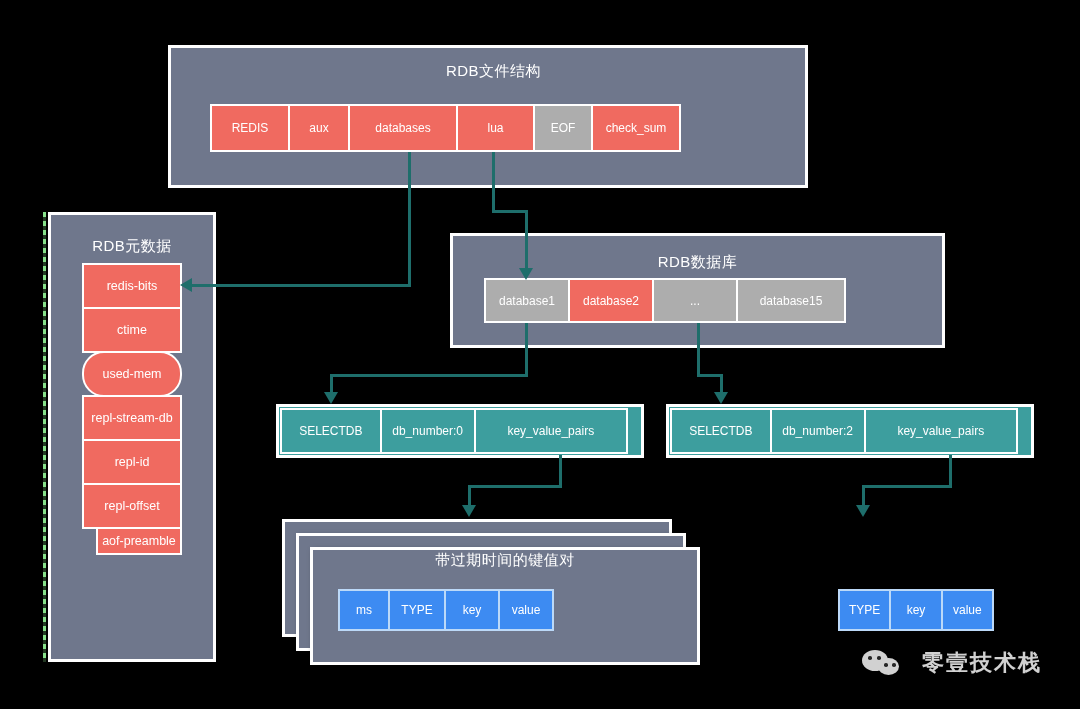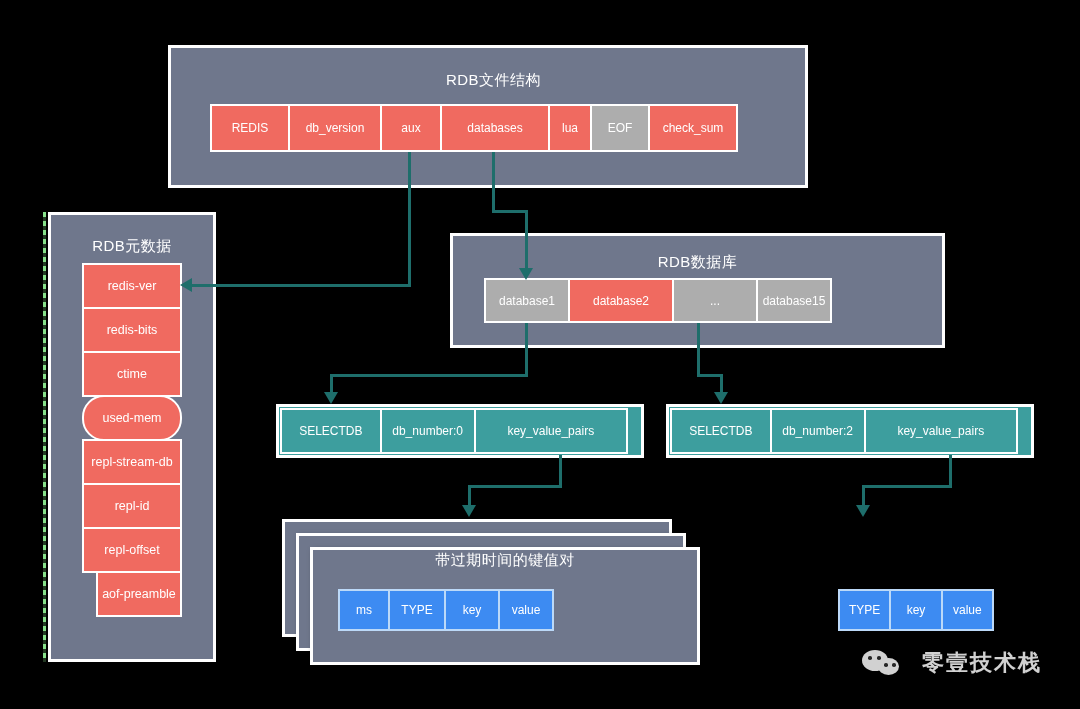--- a/index.html
+++ b/index.html
@@ -149,56 +149,54 @@
     background: #2b2b2b;
     border-radius: 50%;
   }
 </style>
 </head>
 <body>
 
 <div id="canvas">
 
   <div class="panel" style="left:168px; top:45px; width:640px; height:143px;">
-    <div class="panel-title" style="top:23px;padding-left:11px;">RDB文件结构</div>
+    <div class="panel-title" style="top:14px;padding-left:11px;">RDB文件结构</div>
   </div>
   <div class="cellrow" style="left:210px; top:104px; width:556px; height:48px;">
     <div class="cell red" style="width:80px;">REDIS</div>
-    <div class="cell red" style="width:94px;">db_version</div>
     <div class="cell red" style="width:62px;">aux</div>
     <div class="cell red" style="width:110px;">databases</div>
-    <div class="cell red" style="width:44px;">lua</div>
+    <div class="cell red" style="width:79px;">lua</div>
     <div class="cell gray" style="width:60px;">EOF</div>
     <div class="cell red" style="width:90px;">check_sum</div>
   </div>
 
   <div class="selbar" style="left:43px; top:212px; height:450px;"></div>
 
   <div class="panel" style="left:48px; top:212px; width:168px; height:450px;">
     <div class="panel-title" style="top:22px;">RDB元数据</div>
   </div>
   <div class="vstack" style="left:82px; top:263px; width:100px;">
-    <div class="vcell" style="height:46px;">redis-ver</div>
     <div class="vcell" style="height:46px;">redis-bits</div>
     <div class="vcell" style="height:46px;">ctime</div>
     <div class="vcell" style="height:46px;border-radius:22px;">used-mem</div>
     <div class="vcell" style="height:46px;">repl-stream-db</div>
     <div class="vcell" style="height:46px;">repl-id</div>
     <div class="vcell" style="height:46px;">repl-offset</div>
-    <div class="vcell" style="height:46px;margin-left:14px;">aof-preamble</div>
+    <div class="vcell" style="height:28px;margin-left:14px;">aof-preamble</div>
   </div>
 
   <div class="panel" style="left:450px; top:233px; width:495px; height:115px;">
     <div class="panel-title" style="top:17px;">RDB数据库</div>
   </div>
   <div class="cellrow" style="left:484px; top:278px; width:428px; height:45px;">
     <div class="cell gray" style="width:86px;">database1</div>
-    <div class="cell red" style="width:106px;">database2</div>
+    <div class="cell red" style="width:86px;">database2</div>
     <div class="cell gray" style="width:86px;">...</div>
-    <div class="cell gray" style="width:76px;">database15</div>
+    <div class="cell gray" style="width:110px;">database15</div>
   </div>
 
   <div class="panel" style="left:276px; top:404px; width:368px; height:54px; background:#3d9e9e; border-color:#ffffff;"></div>
   <div class="cellrow" style="left:280px; top:408px; width:360px; height:46px;">
     <div class="cell teal" style="width:104px;">SELECTDB</div>
     <div class="cell teal" style="width:98px;">db_number:0</div>
     <div class="cell teal" style="width:158px;">key_value_pairs</div>
   </div>
 
   <div class="panel" style="left:666px; top:404px; width:368px; height:54px; background:#3d9e9e; border-color:#ffffff;"></div>

